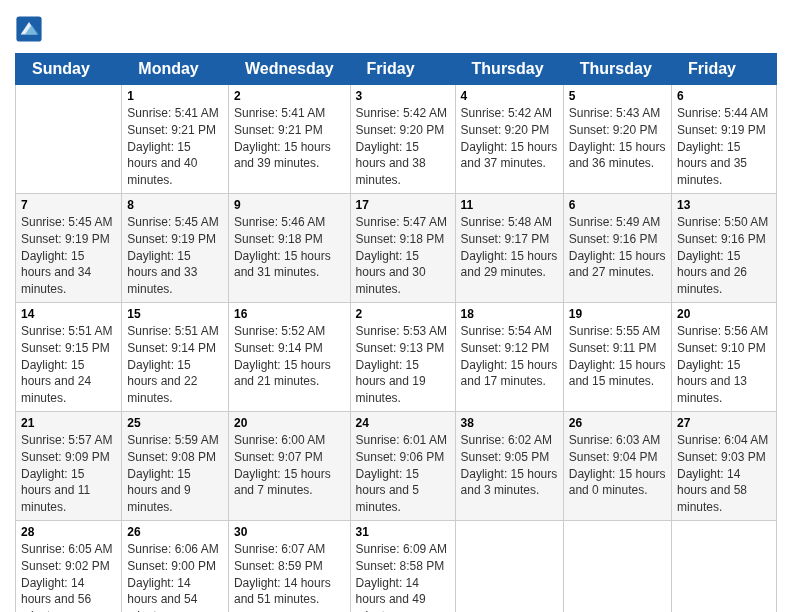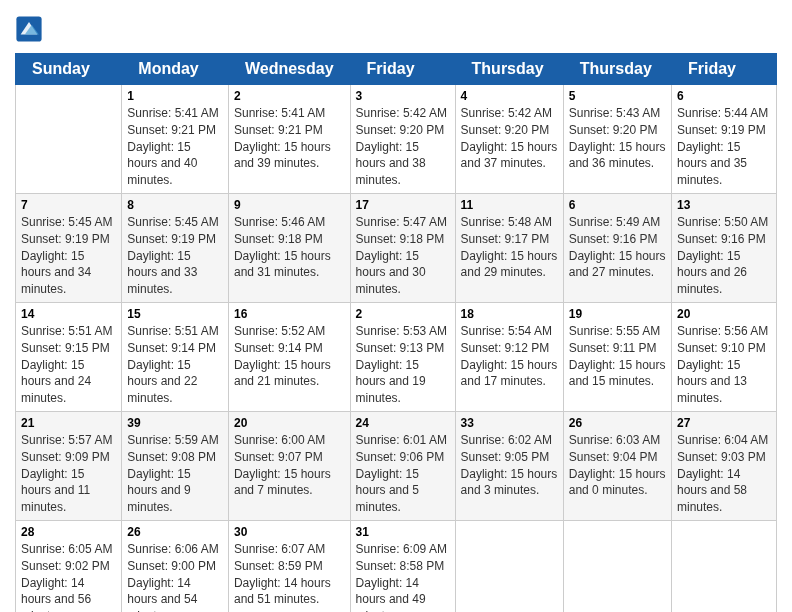--- a/index.html
+++ b/index.html
@@ -251,39 +251,39 @@
         </td>
       </tr>
       <tr>
         <td>
           <span class="day-number">21</span>
         <div class="day-info">
           Sunrise: 5:57 AM<br>Sunset: 9:09 PM<br>Daylight: 15 hours and 11 minutes.
         </div>
         </td>
         <td>
-          <span class="day-number">39</span>
+          <span class="day-number">25</span>
         <div class="day-info">
           Sunrise: 5:59 AM<br>Sunset: 9:08 PM<br>Daylight: 15 hours and 9 minutes.
         </div>
         </td>
         <td>
           <span class="day-number">20</span>
         <div class="day-info">
           Sunrise: 6:00 AM<br>Sunset: 9:07 PM<br>Daylight: 15 hours and 7 minutes.
         </div>
         </td>
         <td>
           <span class="day-number">24</span>
         <div class="day-info">
           Sunrise: 6:01 AM<br>Sunset: 9:06 PM<br>Daylight: 15 hours and 5 minutes.
         </div>
         </td>
         <td>
-          <span class="day-number">33</span>
+          <span class="day-number">38</span>
         <div class="day-info">
           Sunrise: 6:02 AM<br>Sunset: 9:05 PM<br>Daylight: 15 hours and 3 minutes.
         </div>
         </td>
         <td>
           <span class="day-number">26</span>
         <div class="day-info">
           Sunrise: 6:03 AM<br>Sunset: 9:04 PM<br>Daylight: 15 hours and 0 minutes.
         </div>
         </td>

